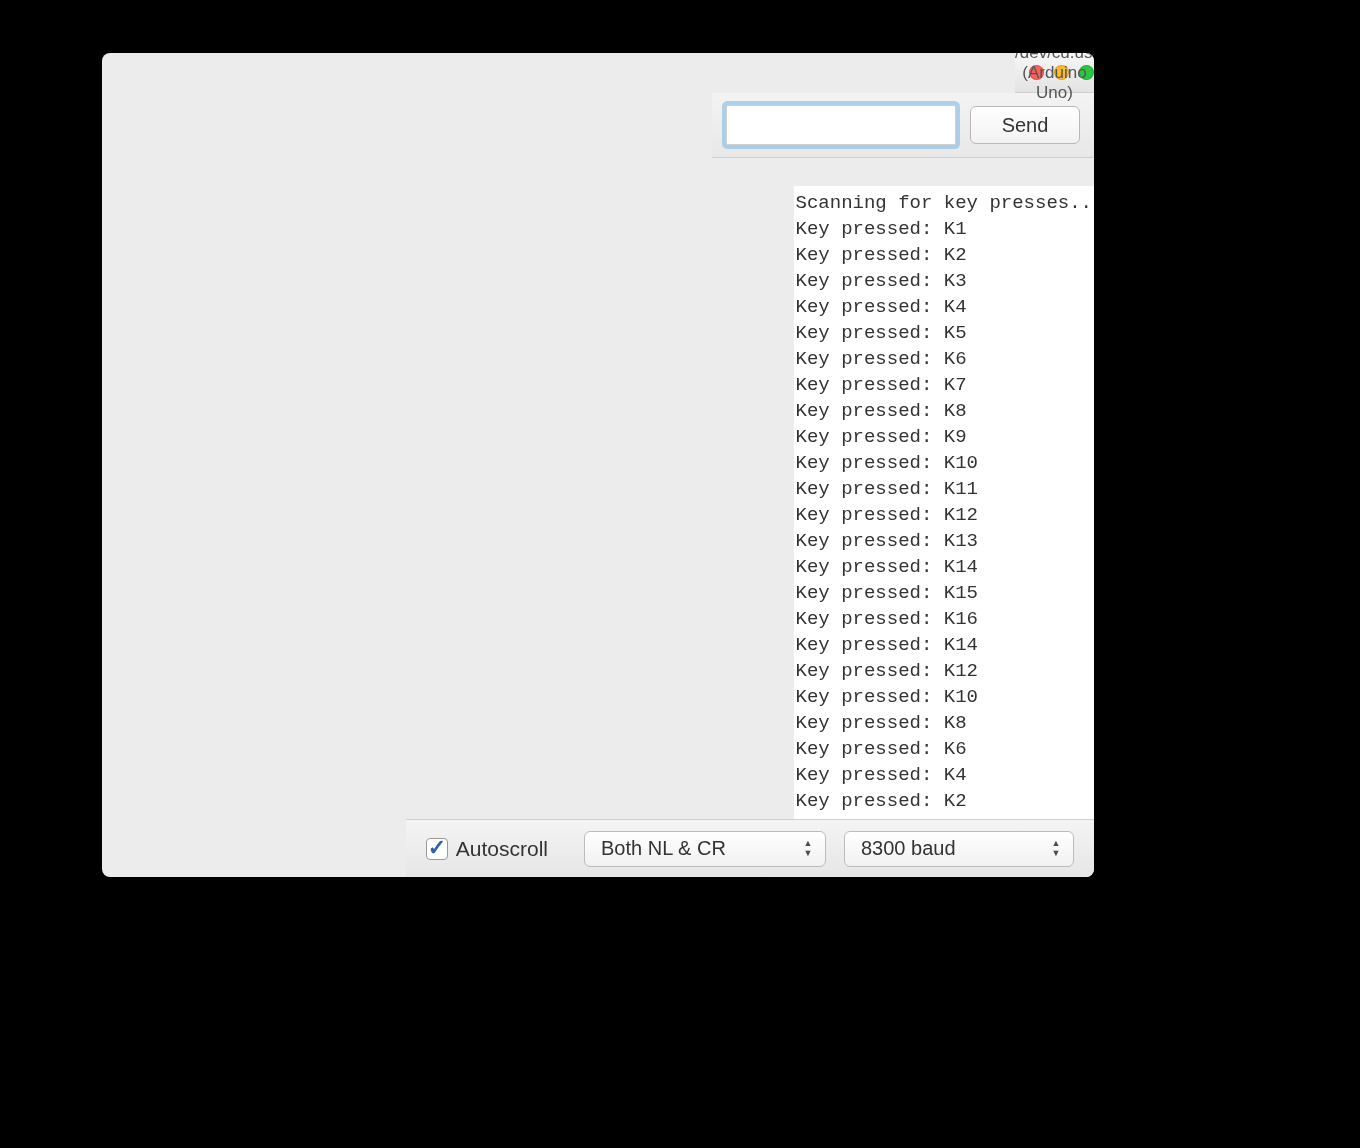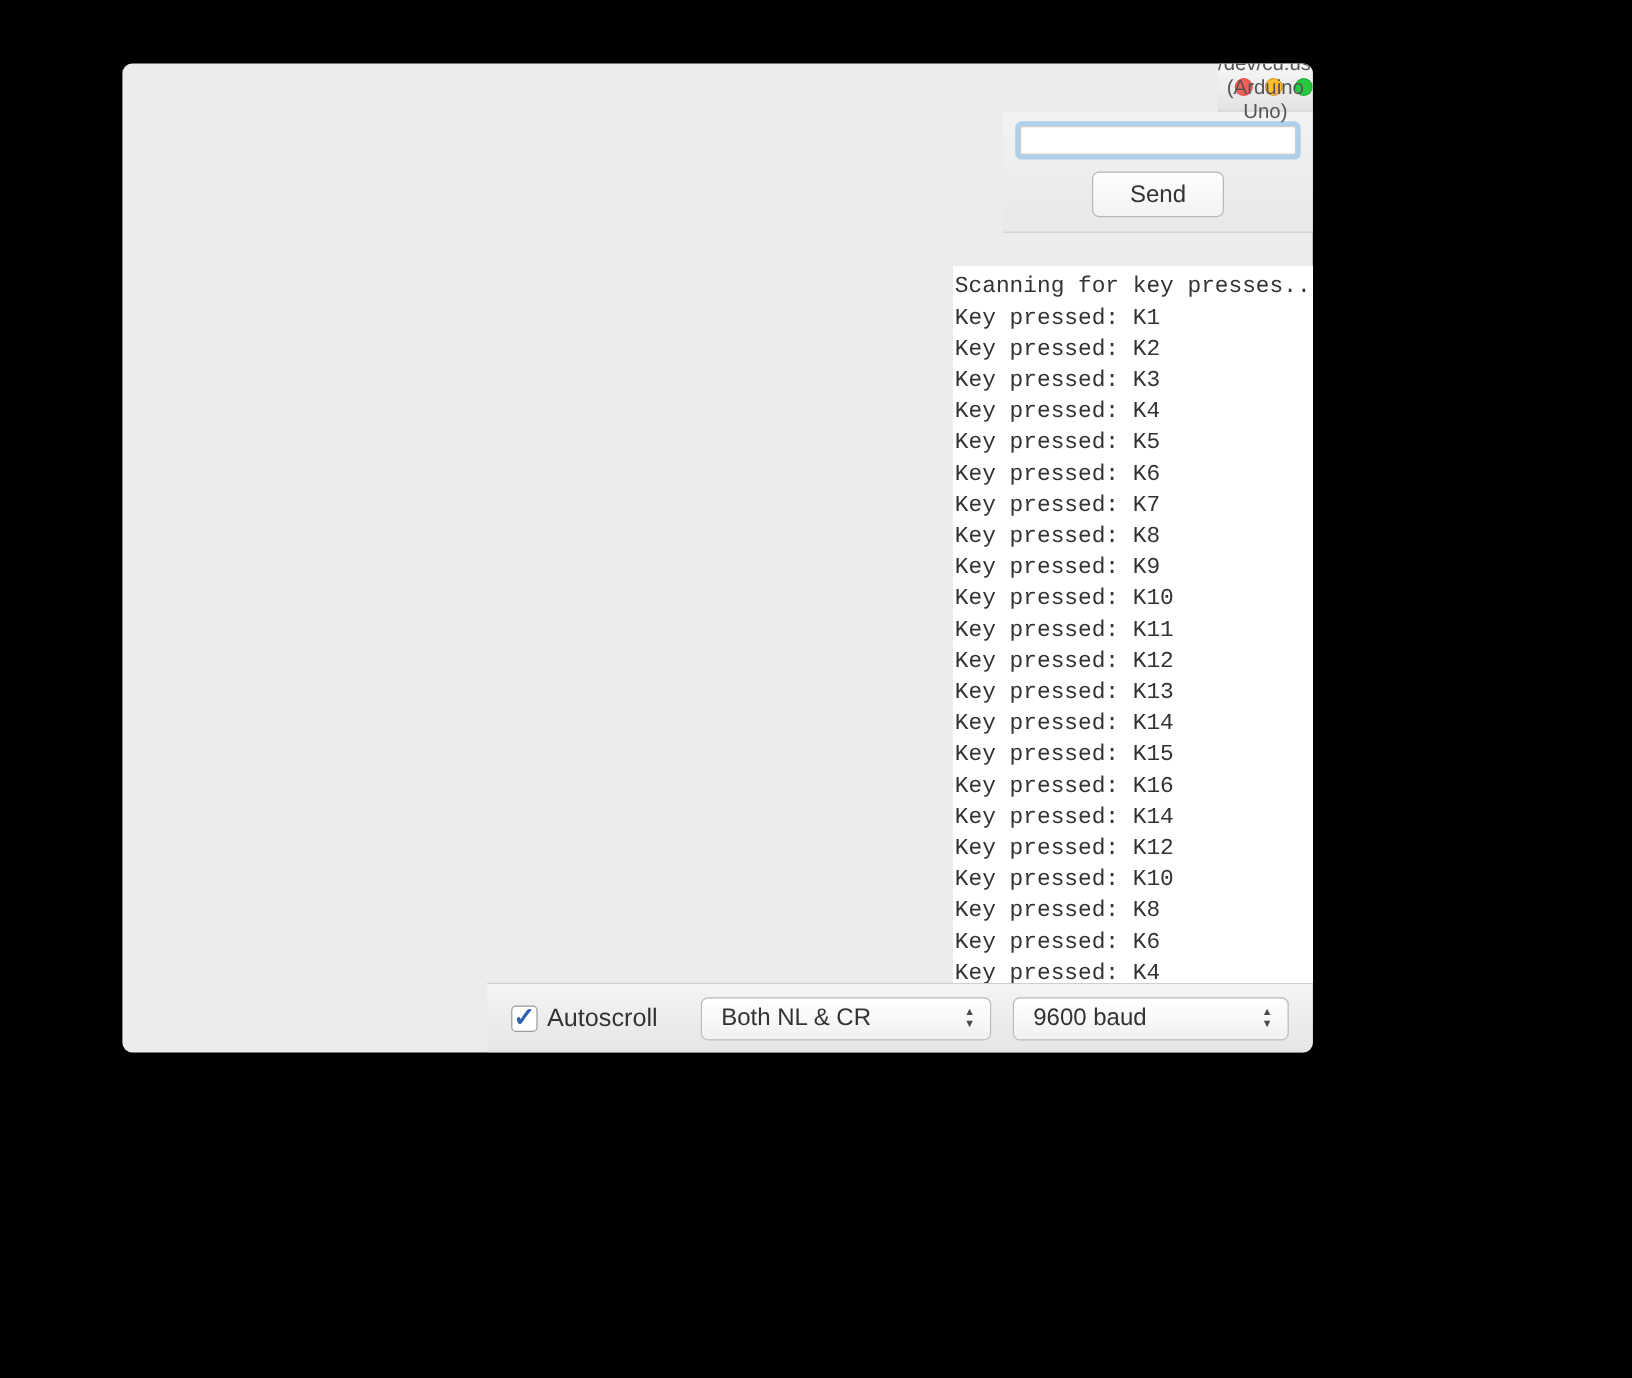--- a/index.html
+++ b/index.html
@@ -54,21 +54,20 @@
       color: #555;
       pointer-events: none;
     }
     .input-row {
       background: linear-gradient(to bottom, #f3f3f3, #e8e8e8);
       border-bottom: 1px solid #cfcfcf;
       padding: 12px 14px;
       display: flex;
       gap: 14px;
       align-items: center;
-      flex-direction: column;
     }
     .serial-input {
       flex: 1;
       height: 40px;
       background: #fff;
       border: 1px solid #cfcfcf;
       border-radius: 2px;
       box-shadow: 0 0 0 4px rgba(120,180,230,0.55);
       font-size: 19px;
       padding: 0 8px;
@@ -216,21 +215,21 @@
     </div>
     <div class="spacer"></div>
     <div class="mac-select line-ending">
       <span>Both NL &amp; CR</span>
       <div class="arrows">
         <span>▲</span>
           <span>▼</span>
       </div>
     </div>
     <div class="mac-select baud-select">
-      <span>9600 baud</span>
+      <span>8300 baud</span>
       <div class="arrows">
         <span>▲</span>
           <span>▼</span>
       </div>
     </div>
   </div>
 
 </div>
 
 </body></html>

